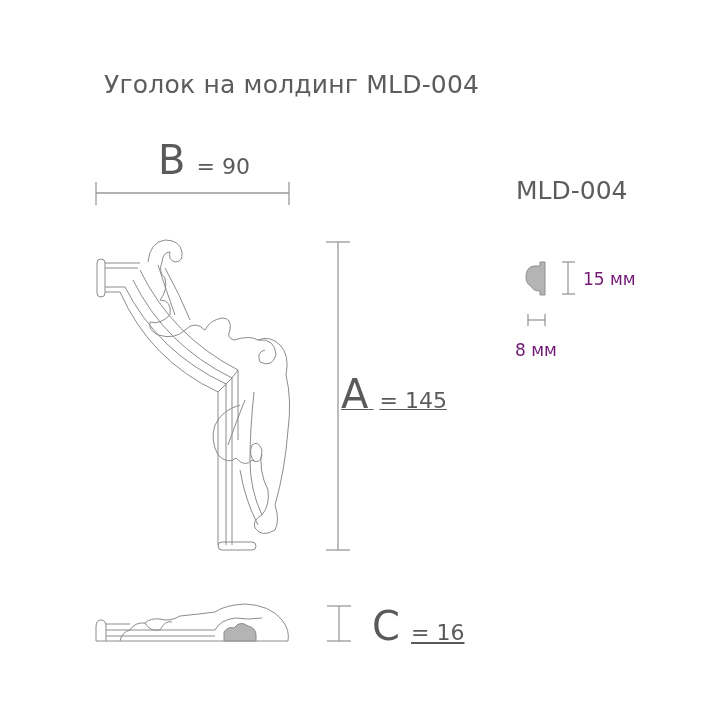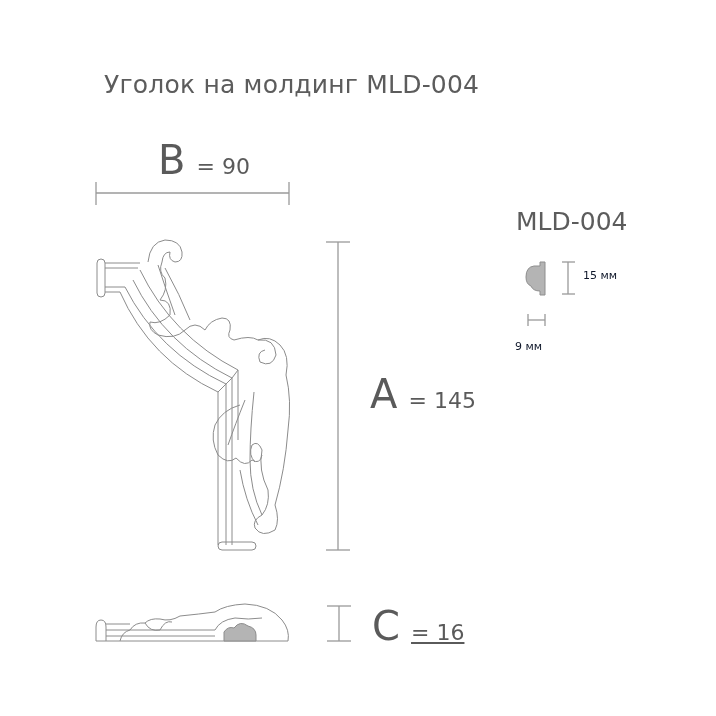--- a/index.html
+++ b/index.html
@@ -2,47 +2,47 @@
 <html><head>
   <meta charset="utf-8">
   <style>
     html, body { margin: 0; padding: 0; background: #ffffff; }
     body { width: 716px; height: 716px; position: relative; overflow: hidden; font-family: "DejaVu Sans", sans-serif; color: #5a5a5a; }
     .abs { position: absolute; }
     .title { left: 104px; top: 70px; font-size: 25px; color: #5c5c5c; letter-spacing: 0.2px; white-space: nowrap; text-align: center; }
     .big-letter { font-size: 40px; color: #5a5a5a; }
     .eq { font-size: 22px; color: #5a5a5a; }
     .dim-label { white-space: nowrap; line-height: 1; }
-    .model { left: 516px; top: 176px; font-size: 25px; color: #5c5c5c; white-space: nowrap; margin-top: 31px; }
-    .small-dim { font-size: 11px; color: #0f172a; white-space: nowrap; }
+    .model { left: 516px; top: 176px; font-size: 25px; color: #5c5c5c; white-space: nowrap; }
+    .small-dim { font-size: 17px; color: #701a75; white-space: nowrap; }
     svg { position: absolute; left: 0; top: 0; }
   </style>
 </head>
 <body>
 
 <div class="abs title">Уголок на молдинг MLD-004</div>
 
 <div class="abs dim-label" style="left:158px; top:140px;">
   <span class="big-letter">B</span>
   <span class="eq" style="margin-left:6px;">= 90</span>
 </div>
 
-<div class="abs dim-label" style="left:370px; top:374px;">
+<div class="abs dim-label" style="left:341px; top:374px;text-decoration:underline;">
   <span class="big-letter">A</span>
   <span class="eq" style="margin-left:6px;">= 145</span>
 </div>
 
 <div class="abs dim-label" style="left:372px; top:606px;">
   <span class="big-letter">C</span>
   <span class="eq" style="margin-left:6px;text-decoration:underline;">= 16</span>
 </div>
 
 <div class="abs model">MLD-004</div>
 <div class="abs small-dim" style="left:583px; top:269px;">15 мм</div>
-<div class="abs small-dim" style="left:515px; top:340px;">9 мм</div>
+<div class="abs small-dim" style="left:515px; top:340px;">8 мм</div>
 
 <svg width="716" height="716" viewBox="0 0 716 716">
   <g fill="none" stroke="#9a9a9a" stroke-width="1.3">
 
     <g>
       <line x1="96" y1="193" x2="289" y2="193"></line>
       <line x1="96" y1="182" x2="96" y2="205"></line>
       <line x1="289" y1="182" x2="289" y2="205"></line>
     </g>
 

